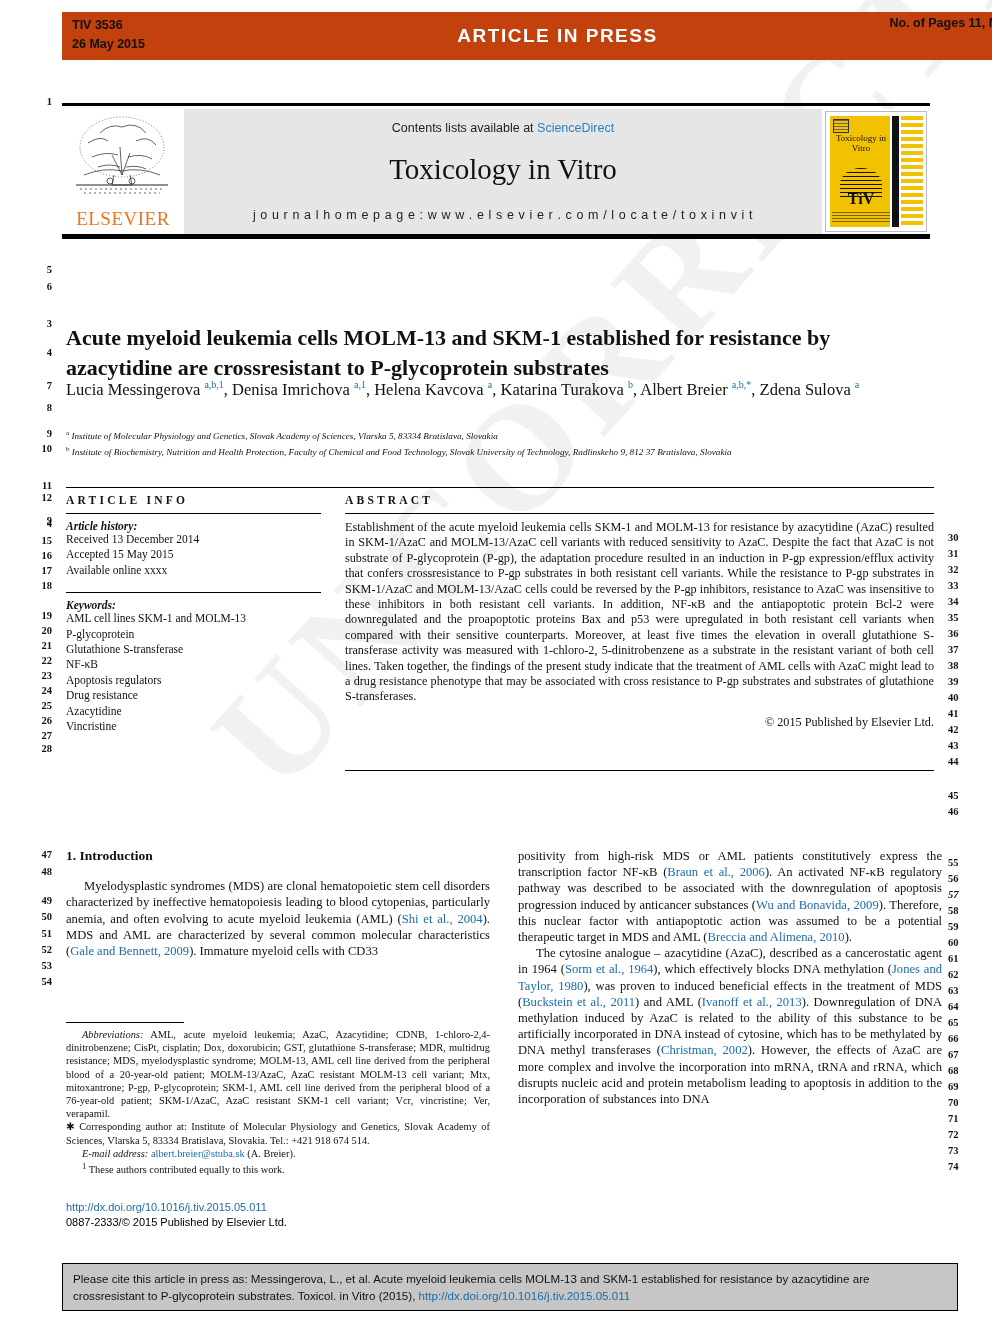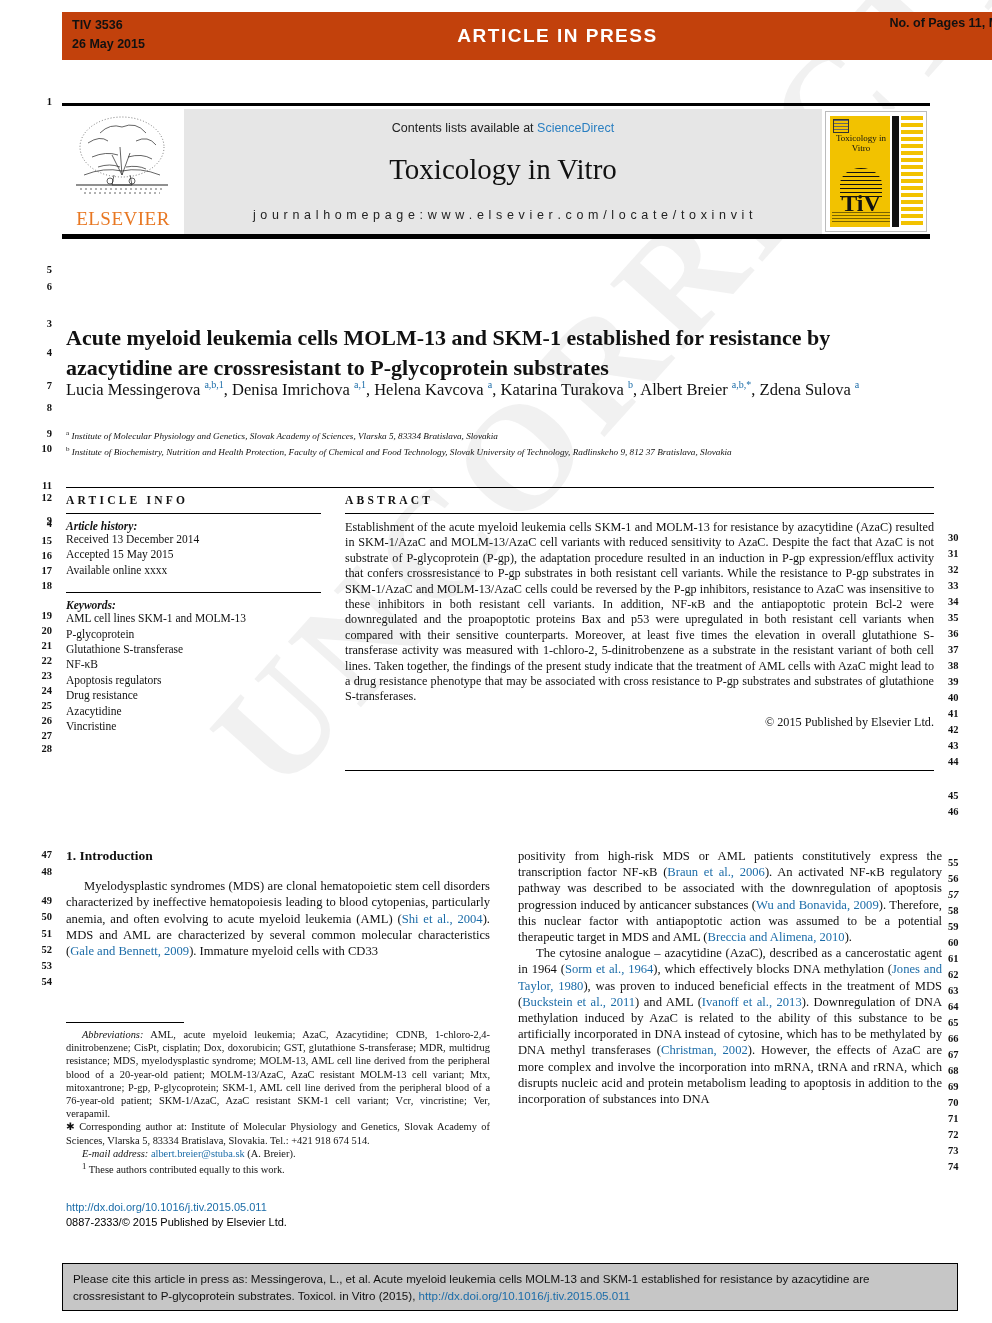--- a/index.html
+++ b/index.html
@@ -161,21 +161,21 @@
     font-family: "Liberation Serif", serif;
     font-size: 9px;
     line-height: 9.5px;
     color: #111;
   }
   .cover-tiv {
     position: absolute; left: 8px; top: 78px; width: 54px;
     text-align: center;
     font-family: "Liberation Serif", serif;
     font-weight: bold;
-    font-size: 24px;
+    font-size: 16px;
     color: #111;
   }
   .cover-sun {
     position: absolute; left: 14px; top: 56px; width: 42px; height: 32px;
     background: repeating-linear-gradient(to bottom, #111 0 1.5px, #f2c200 1.5px 4px);
     border-radius: 50% 50% 0 0;
   }
   .cover-footer {
     position: absolute; left: 6px; bottom: 8px; width: 58px; height: 11px;
     background: repeating-linear-gradient(to bottom, #7a6400 0 1px, #f2c200 1px 3px);

